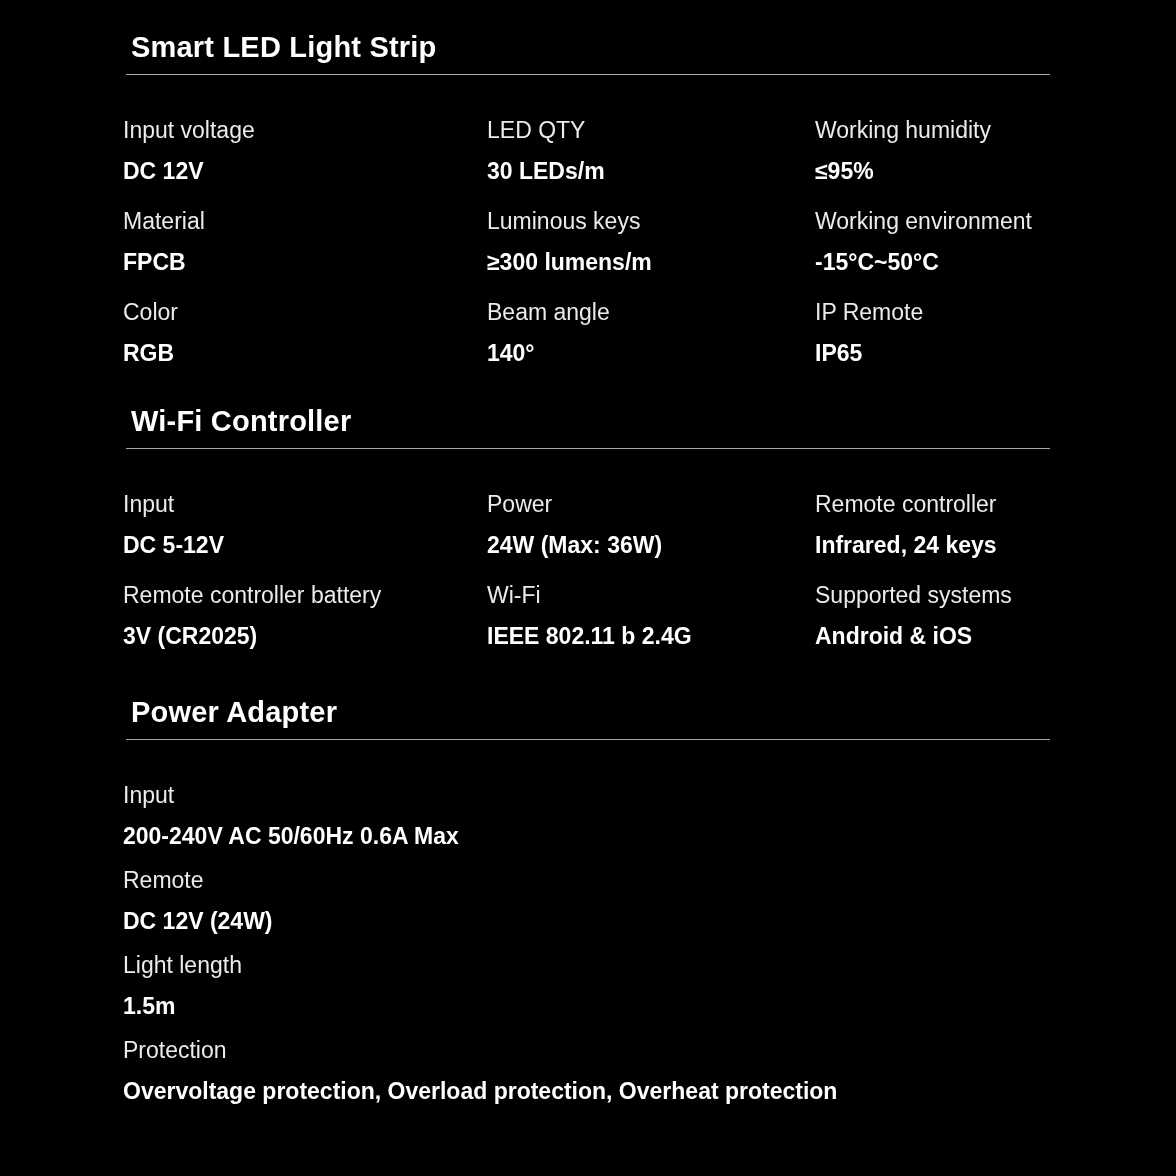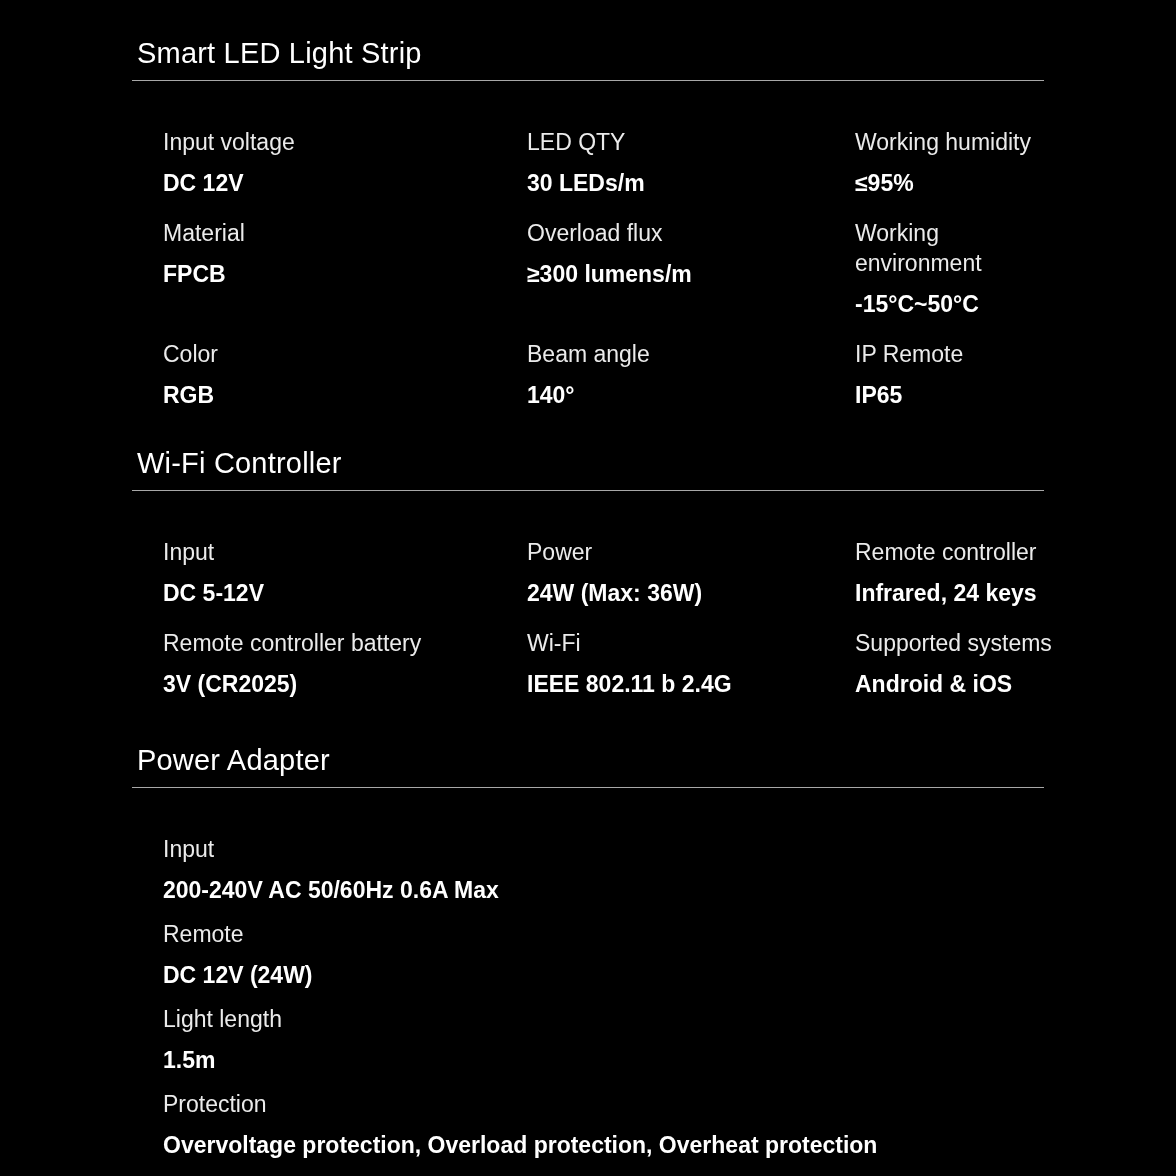--- a/index.html
+++ b/index.html
@@ -13,36 +13,36 @@
   }
   .sheet {
     box-sizing: border-box;
     padding: 22px 0 0 118px;
     width: 1058px;
   }
   .section { margin: 0; }
   .section + .section { margin-top: 16px; }
   .section.extra-gap { margin-top: 24px; }
   .section-title {
-    margin: 14px;
+    margin: 8px;
     padding: 0 0 9px 5px;
     font-size: 29px;
     line-height: 35px;
-    font-weight: 400;
+    font-weight: 700;
     color: #ffffff;
     border-bottom: 1px solid #a8a8a8;
     letter-spacing: 0.2px;
   }
   .spec-grid {
     display: grid;
     padding: 32px 0 0 5px;
   }
   .cols-3 { grid-template-columns: 364px 328px 248px; }
   .cols-1 { grid-template-columns: 1fr; }
-  .spec { margin-bottom: 20px; margin-left: 40px; }
+  .spec { margin-bottom: 20px; }
   .cols-1 .spec { margin-bottom: 14px; }
   .spec-label {
     font-size: 23px;
     line-height: 30px;
     font-weight: 400;
     color: #ebebeb;
     margin-bottom: 11px;
   }
   .spec-value {
     font-size: 23px;
@@ -69,21 +69,21 @@
       </div>
       <div class="spec">
         <div class="spec-label">Working humidity</div>
         <div class="spec-value">≤95%</div>
       </div>
       <div class="spec">
         <div class="spec-label">Material</div>
         <div class="spec-value">FPCB</div>
       </div>
       <div class="spec">
-        <div class="spec-label">Overload flux</div>
+        <div class="spec-label">Luminous keys</div>
         <div class="spec-value">≥300 lumens/m</div>
       </div>
       <div class="spec">
         <div class="spec-label">Working environment</div>
         <div class="spec-value">-15°C~50°C</div>
       </div>
       <div class="spec">
         <div class="spec-label">Color</div>
         <div class="spec-value">RGB</div>
       </div>

